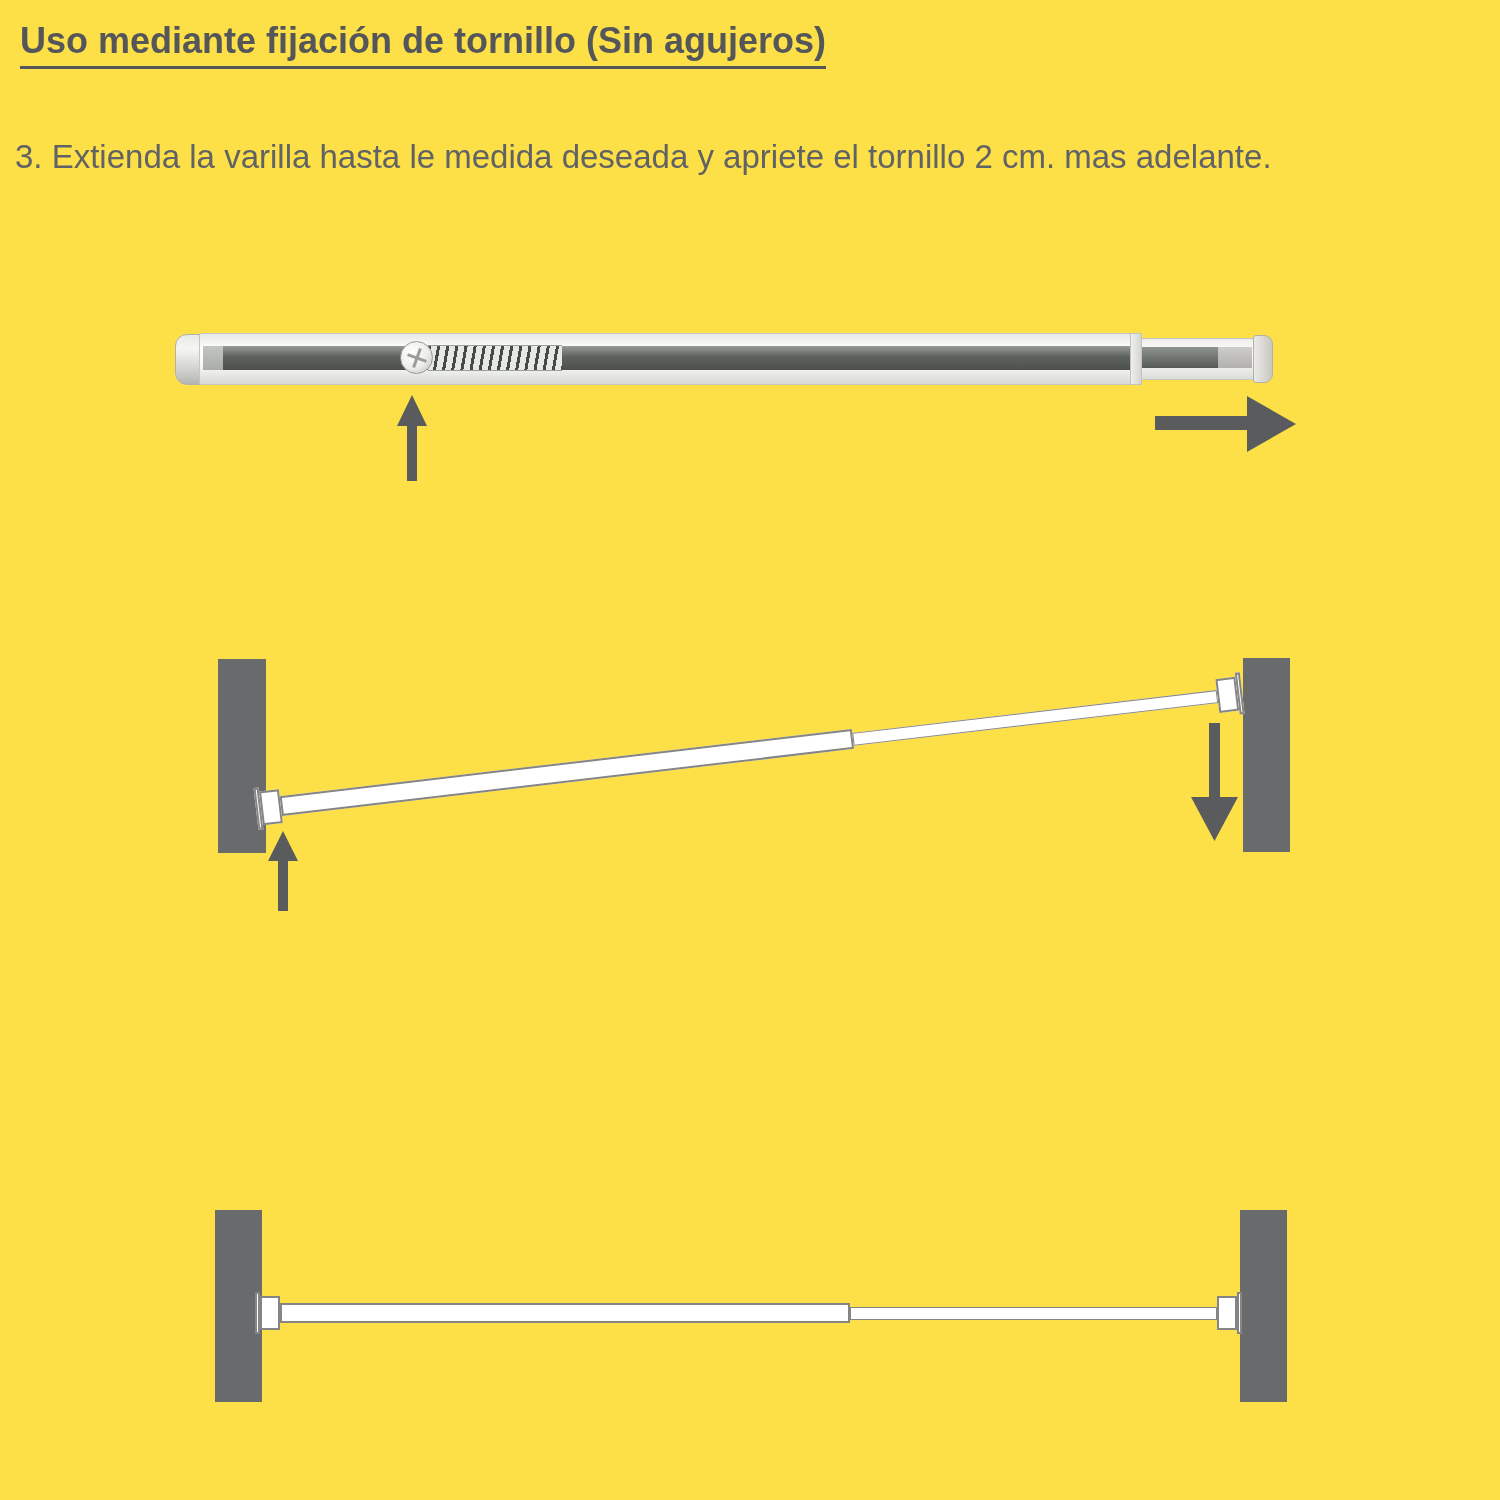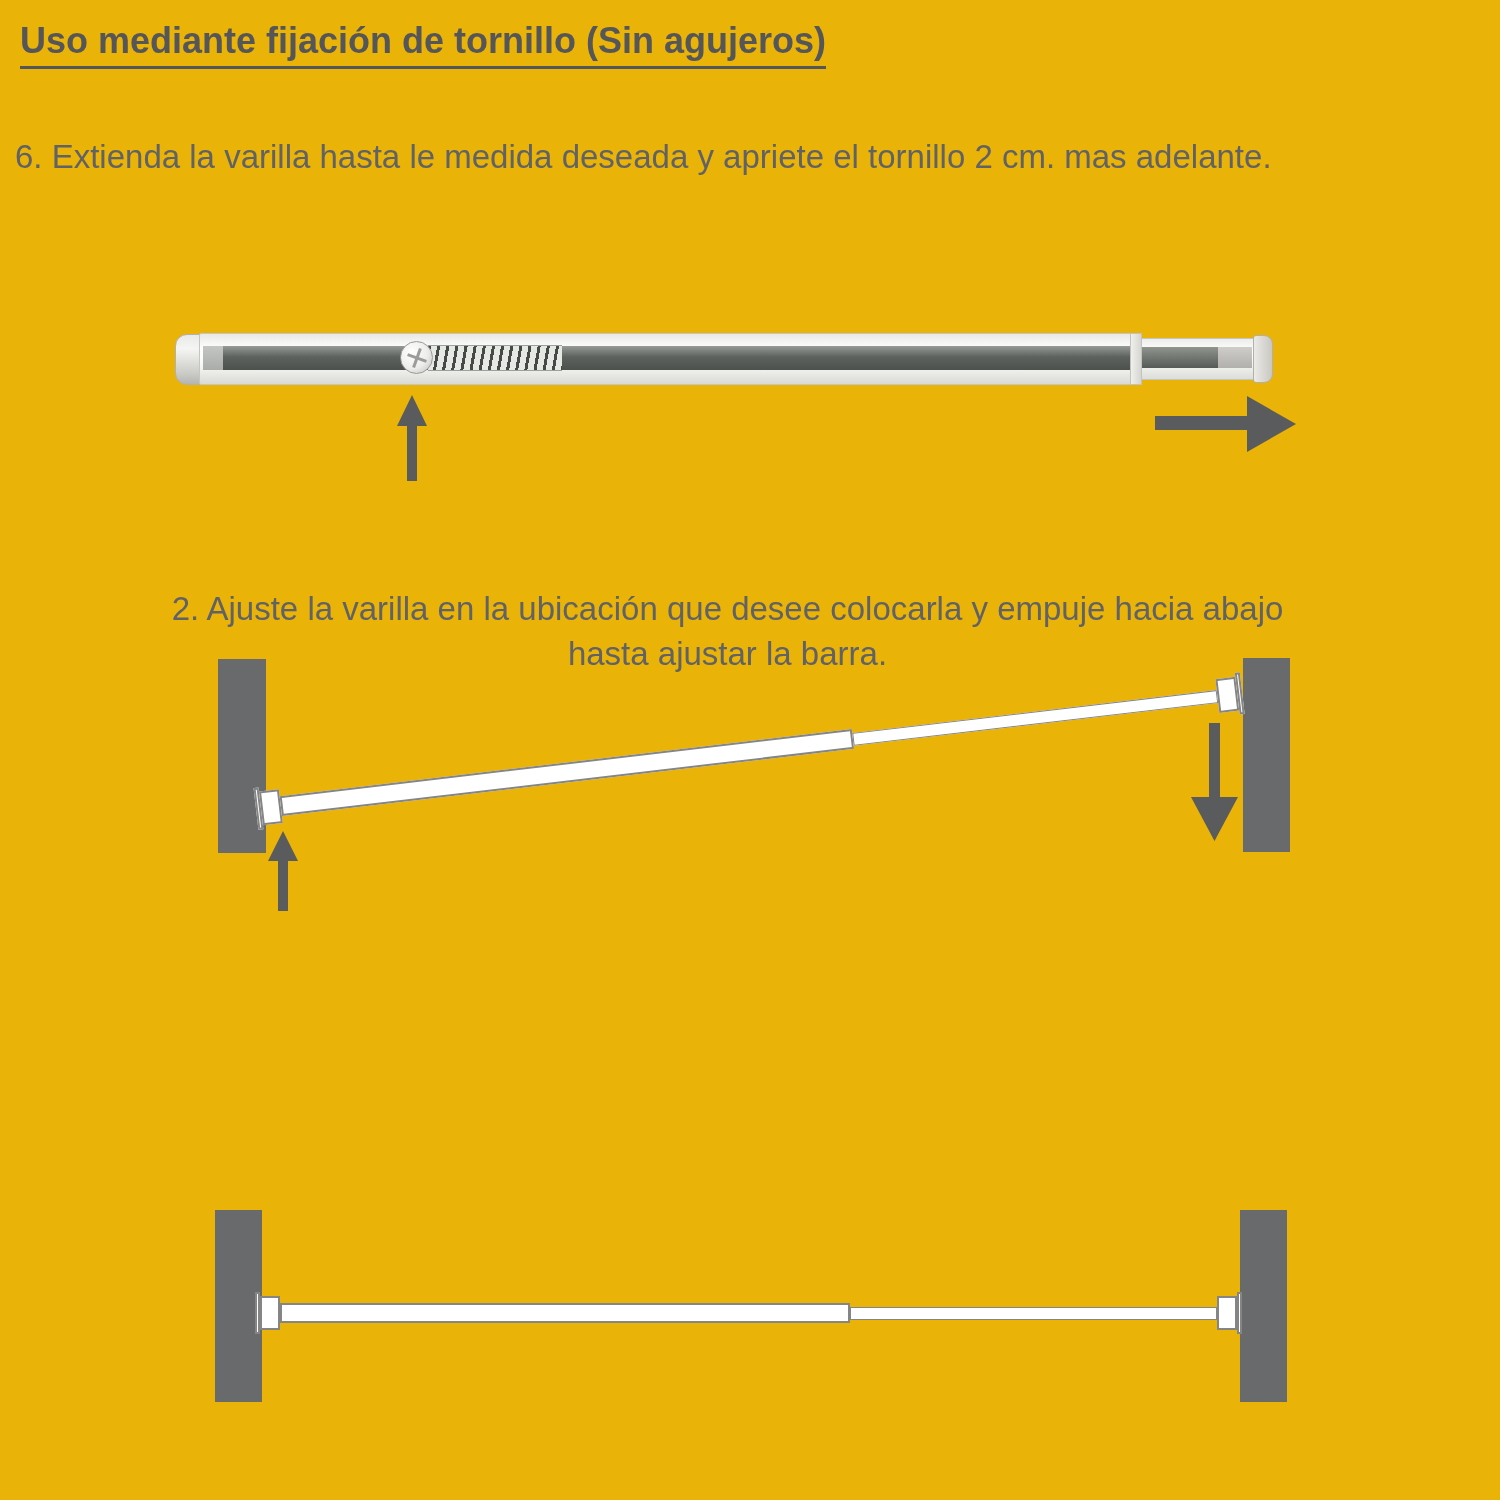--- a/index.html
+++ b/index.html
@@ -1,17 +1,17 @@
 <!DOCTYPE html>
 <html style="--title-text: #55565a; --body-text: #606265; --wall: #696a6b; --arrow: #5a5b5d; --diagram-outline: #858585; --rod-inner-dark: #5d625f; --rod-cap-gray: #c9c7c3;"><head>
 <meta charset="utf-8">
 <style>
   html,body{margin:0;padding:0;background:#ffffff;}
   .canvas{
-    position:relative;width:1500px;height:1500px;background:#eab308;overflow:hidden;
+    position:relative;width:1500px;height:1500px;background:#fde047;overflow:hidden;
     font-family:"Liberation Sans","DejaVu Sans",sans-serif;
     color:var(--body-text,#606265);
   }
   .abs{position:absolute;}
 
   
   .doc-title{
     left:20px;top:20px;
     font-size:36px;font-weight:bold;color:var(--title-text,#55565a);
     border-bottom:3px solid var(--title-text,#55565a);
@@ -105,21 +105,21 @@
   .arrow-s2-up   {left:267px;top:831px;width:32px;height:80px;}
   .arrow-s2-down {left:1191px;top:723px;width:47px;height:118px;}
 </style>
 </head>
 <body>
 
 <div class="canvas">
 
   <div class="abs doc-title">Uso mediante fijación de tornillo (Sin agujeros)</div>
 
-  <div class="abs step-text step1-text">6. Extienda la varilla hasta le medida deseada y apriete el tornillo 2 cm. mas adelante.</div>
+  <div class="abs step-text step1-text">3. Extienda la varilla hasta le medida deseada y apriete el tornillo 2 cm. mas adelante.</div>
 
   <div>
     <div class="abs rod1-cap-left"></div>
     <div class="abs rod1-tube">
       <div class="rod1-band"></div>
       <div class="rod1-band-lead"></div>
     </div>
     <div class="abs rod1-spring"></div>
     <div class="abs rod1-screw"></div>
     <div class="abs rod1-ridge"></div>
@@ -134,24 +134,20 @@
         <polygon points="16,0 31,31 21,31 21,86 11,86 11,31 1,31"></polygon>
       </svg>
     </div>
     <div class="abs arrow arrow-s1-right">
       <svg viewBox="0 0 141 58" xmlns="http://www.w3.org/2000/svg">
         <polygon points="0,20 92,20 92,0 141,28 92,56 92,34 0,34"></polygon>
       </svg>
     </div>
   </div>
 
-  <div class="abs step-text step2-text">
-    <div>2. Ajuste la varilla en la ubicación que desee colocarla y empuje hacia abajo</div>
-    <div>hasta ajustar la barra.</div>
-  </div>
 
   <div>
     <div class="abs wall wall-s2-left"></div>
     <div class="abs wall wall-s2-right"></div>
 
     <div class="abs rod-assembly rod-s2">
       <div class="rod-flange"></div>
       <div class="rod-cap"></div>
       <div class="tube-thick"></div>
       <div class="tube-thin"></div>

